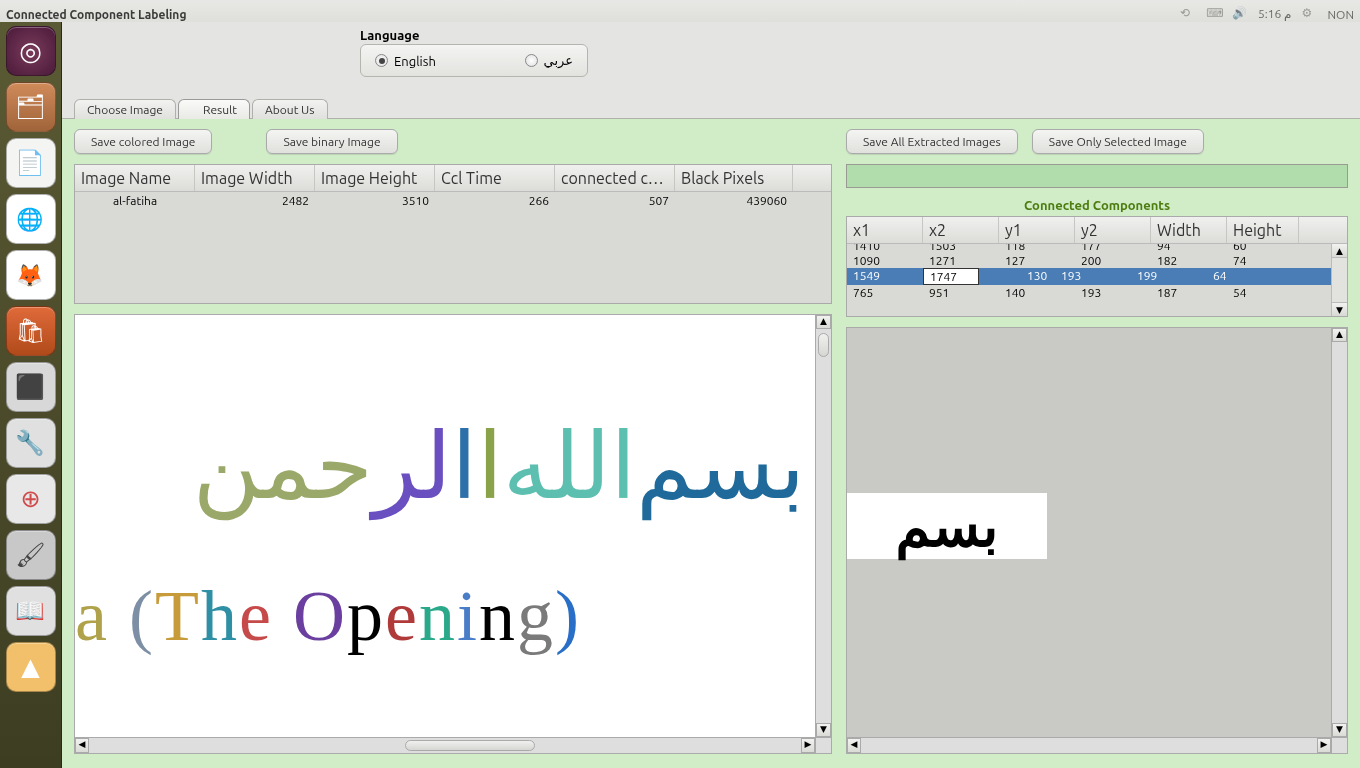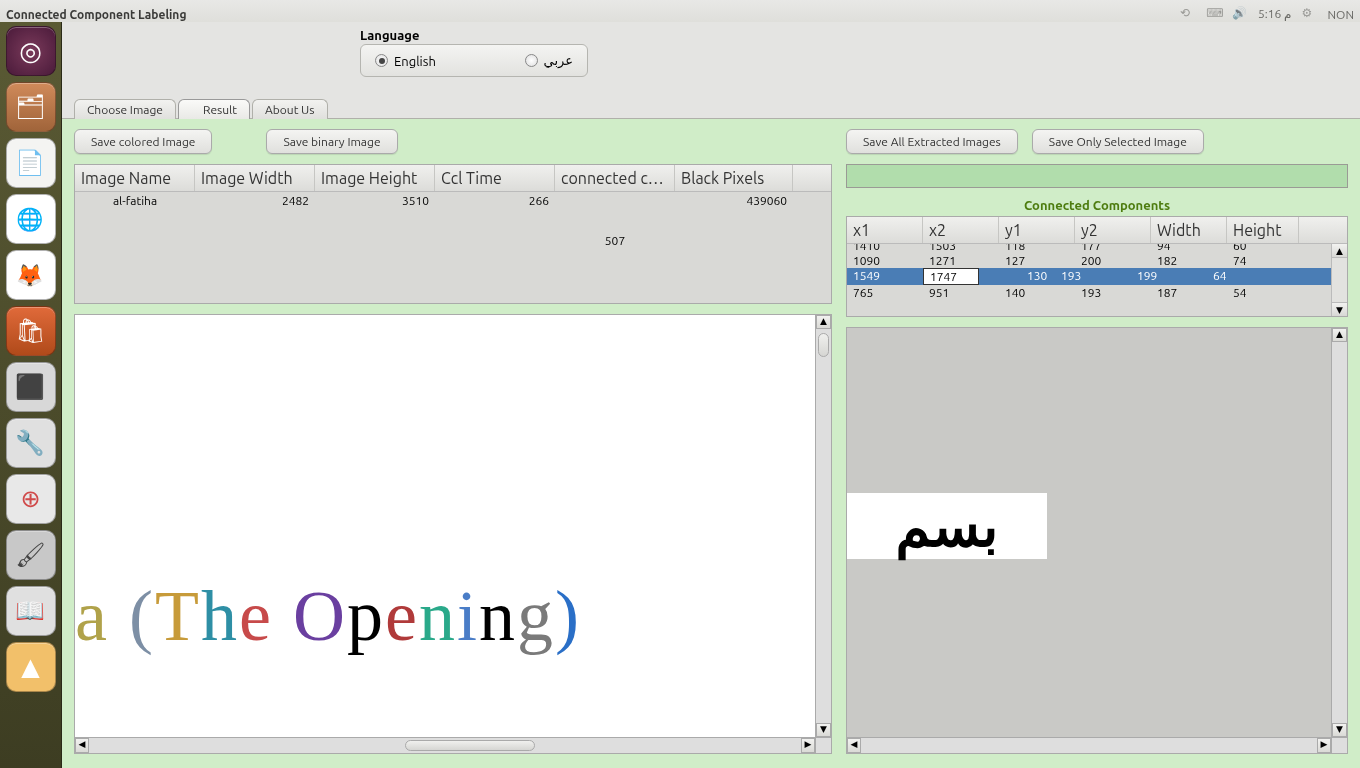--- a/index.html
+++ b/index.html
@@ -173,28 +173,29 @@
             <div class="th" style="width: 120px;">Ccl Time</div>
             <div class="th" style="width: 120px;">connected com…</div>
             <div class="th" style="width: 118px;">Black Pixels</div>
           </div>
         <div class="tbody">
             <div class="tr" id="info-row">
               <div class="td" style="width: 120px; text-align: center;">al-fatiha</div>
               <div class="td" style="width: 120px; text-align: right;">2482</div>
               <div class="td" style="width: 120px; text-align: right;">3510</div>
               <div class="td" style="width: 120px; text-align: right;">266</div>
-              <div class="td" style="width: 120px; text-align: center; margin-top: 40px;">507</div>
+              <div class="td" style="width: 120px; text-align: right;">507</div>
               <div class="td" style="width: 118px; text-align: right;">439060</div>
             </div>
           </div>
       </div>
 
       <div class="canvas-frame">
         <div class="canvas-white">
+          <div class="arabic-line" id="arabic-line"><span style="color: rgb(31, 106, 154);">بسم </span><span style="color: rgb(92, 191, 176);">الله </span><span style="color: rgb(138, 163, 74);">ا </span><span style="color: rgb(45, 111, 168);">ا </span><span style="color: rgb(106, 79, 192);">لر </span><span style="color: rgb(154, 169, 106);">حمن </span></div>
           <div class="latin-line" id="latin-line"><span style="color: rgb(176, 162, 74);">a</span><span style="color: rgb(125, 143, 165);"> (</span><span style="color: rgb(199, 155, 58);">T</span><span style="color: rgb(46, 143, 165);">h</span><span style="color: rgb(199, 74, 74);">e</span><span style="color: rgb(106, 63, 160);"> O</span><span style="color: rgb(0, 0, 0);">p</span><span style="color: rgb(176, 58, 58);">e</span><span style="color: rgb(42, 169, 138);">n</span><span style="color: rgb(74, 125, 199);">i</span><span style="color: rgb(0, 0, 0);">n</span><span style="color: rgb(122, 122, 122);">g</span><span style="color: rgb(42, 111, 199);">)</span></div>
         </div>
         <div class="vscroll">
           <div class="sb-btn" style="top:0">▲</div>
           <div class="thumb"></div>
           <div class="sb-btn" style="bottom:0">▼</div>
         </div>
         <div class="hscroll">
           <div class="sb-btn" style="left:0">◀</div>
           <div class="thumb"></div>

